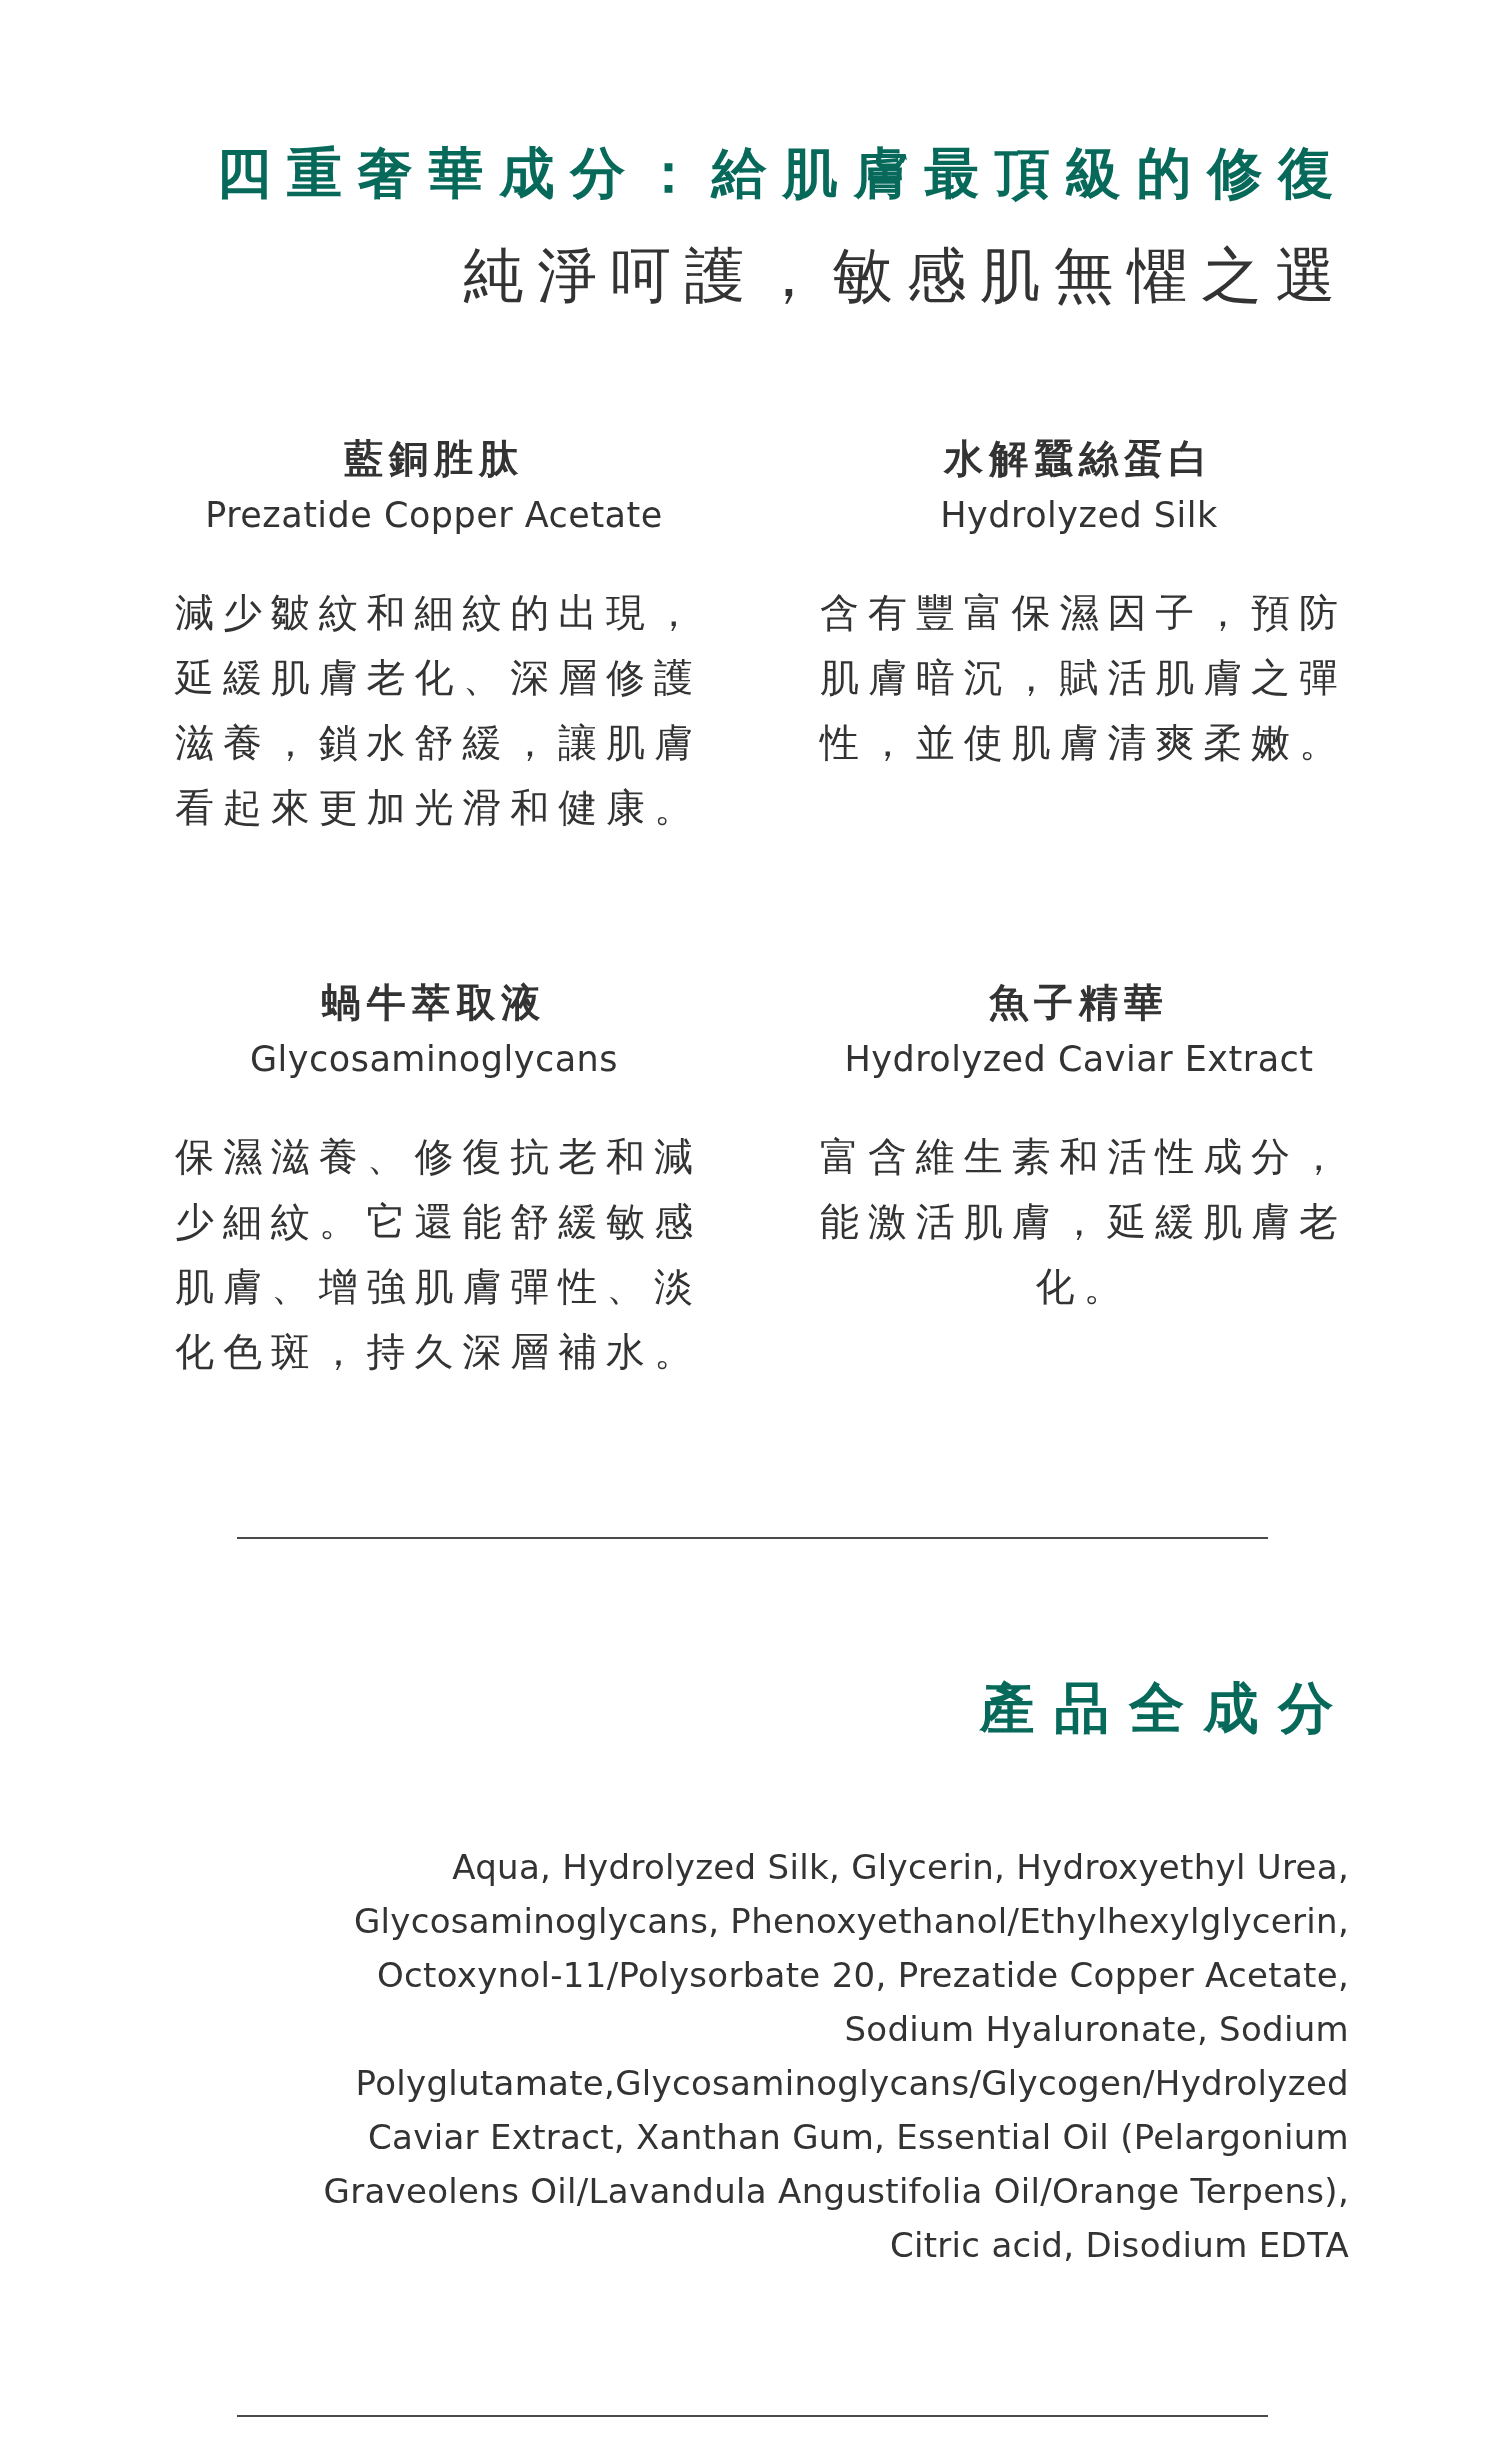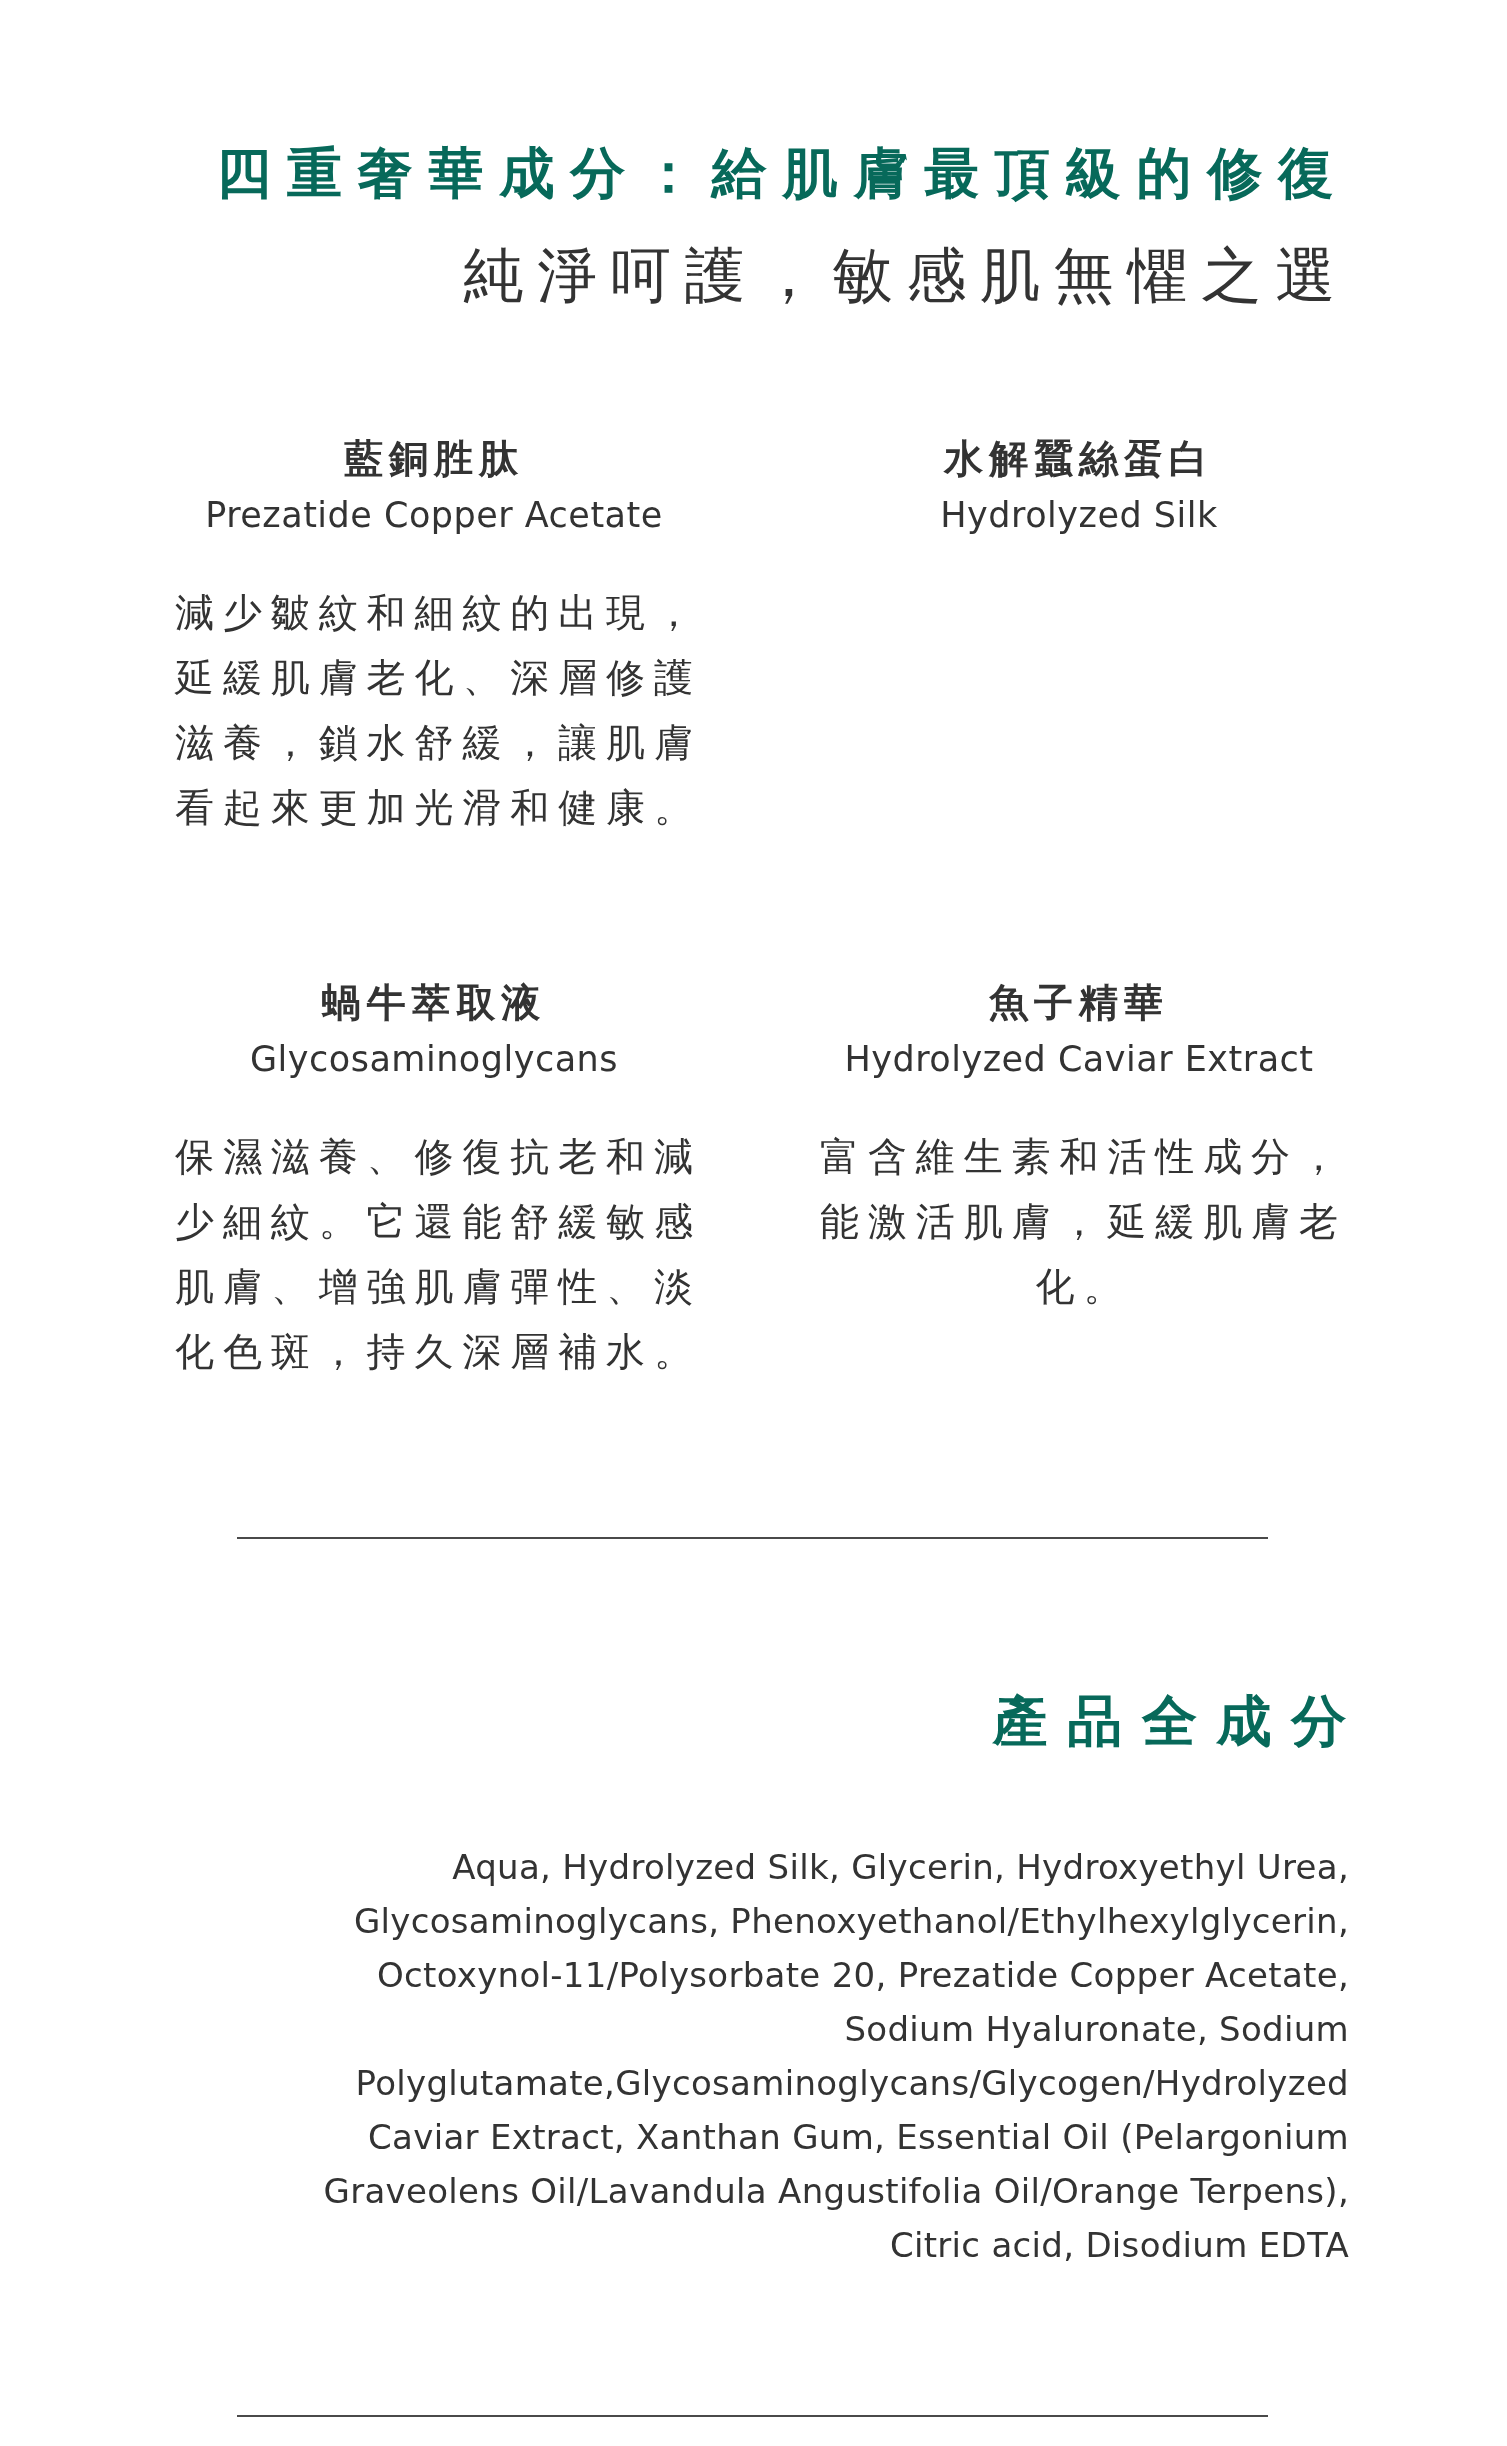--- a/index.html
+++ b/index.html
@@ -65,20 +65,25 @@
     <span class="ing-line">減少皺紋和細紋的出現，</span>
     <span class="ing-line">延緩肌膚老化、深層修護</span>
     <span class="ing-line">滋養，鎖水舒緩，讓肌膚</span>
     <span class="ing-line">看起來更加光滑和健康。</span>
   </div>
 </section>
 
 <section class="abs col col-right" style="top:424px;">
   <div class="ing-heading">水解蠶絲蛋白</div>
   <div class="ing-en">Hydrolyzed Silk</div>
+  <div class="ing-body">
+    <span class="ing-line">含有豐富保濕因子，預防</span>
+    <span class="ing-line">肌膚暗沉，賦活肌膚之彈</span>
+    <span class="ing-line">性，並使肌膚清爽柔嫩。</span>
+  </div>
 </section>
 
 <section class="abs col col-left" style="top:968px;">
   <div class="ing-heading">蝸牛萃取液</div>
   <div class="ing-en">Glycosaminoglycans</div>
   <div class="ing-body">
     <span class="ing-line">保濕滋養、修復抗老和減</span>
     <span class="ing-line">少細紋。它還能舒緩敏感</span>
     <span class="ing-line">肌膚、增強肌膚彈性、淡</span>
     <span class="ing-line">化色斑，持久深層補水。</span>
@@ -90,21 +95,21 @@
   <div class="ing-en">Hydrolyzed Caviar Extract</div>
   <div class="ing-body">
     <span class="ing-line">富含維生素和活性成分，</span>
     <span class="ing-line">能激活肌膚，延緩肌膚老</span>
     <span class="ing-line">化。</span>
   </div>
 </section>
 
 <div class="abs divider" style="top:1537px;"></div>
 
-<h2 class="abs center-x section-title" style="margin:17px;">產品全成分</h2>
+<h2 class="abs center-x section-title" style="margin:4px;">產品全成分</h2>
 
 <div class="abs center-x full-ingredients">
   <span class="full-line">Aqua, Hydrolyzed Silk, Glycerin, Hydroxyethyl Urea,</span>
   <span class="full-line">Glycosaminoglycans, Phenoxyethanol/Ethylhexylglycerin,</span>
   <span class="full-line">Octoxynol-11/Polysorbate 20, Prezatide Copper Acetate,</span>
   <span class="full-line">Sodium Hyaluronate, Sodium</span>
   <span class="full-line">Polyglutamate,Glycosaminoglycans/Glycogen/Hydrolyzed</span>
   <span class="full-line">Caviar Extract, Xanthan Gum, Essential Oil (Pelargonium</span>
   <span class="full-line">Graveolens Oil/Lavandula Angustifolia Oil/Orange Terpens),</span>
   <span class="full-line">Citric acid, Disodium EDTA</span>

